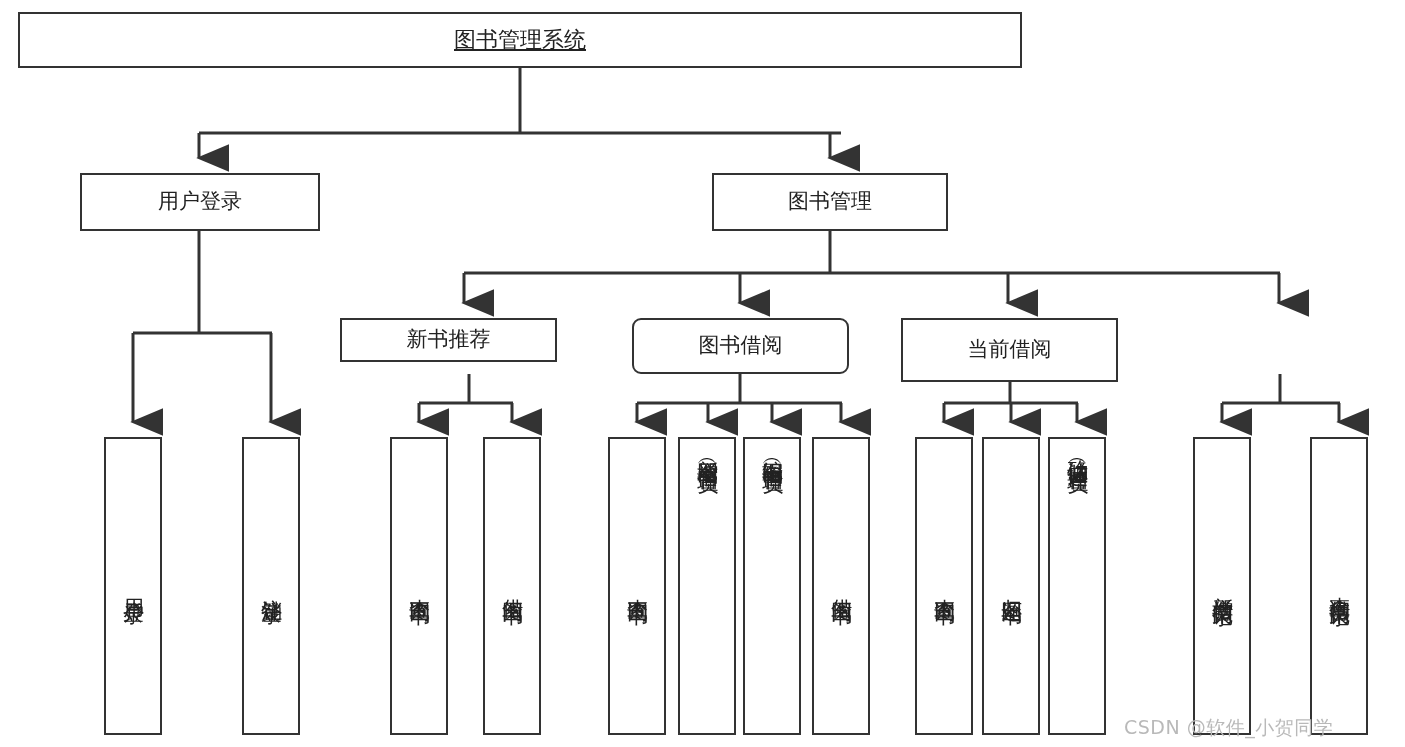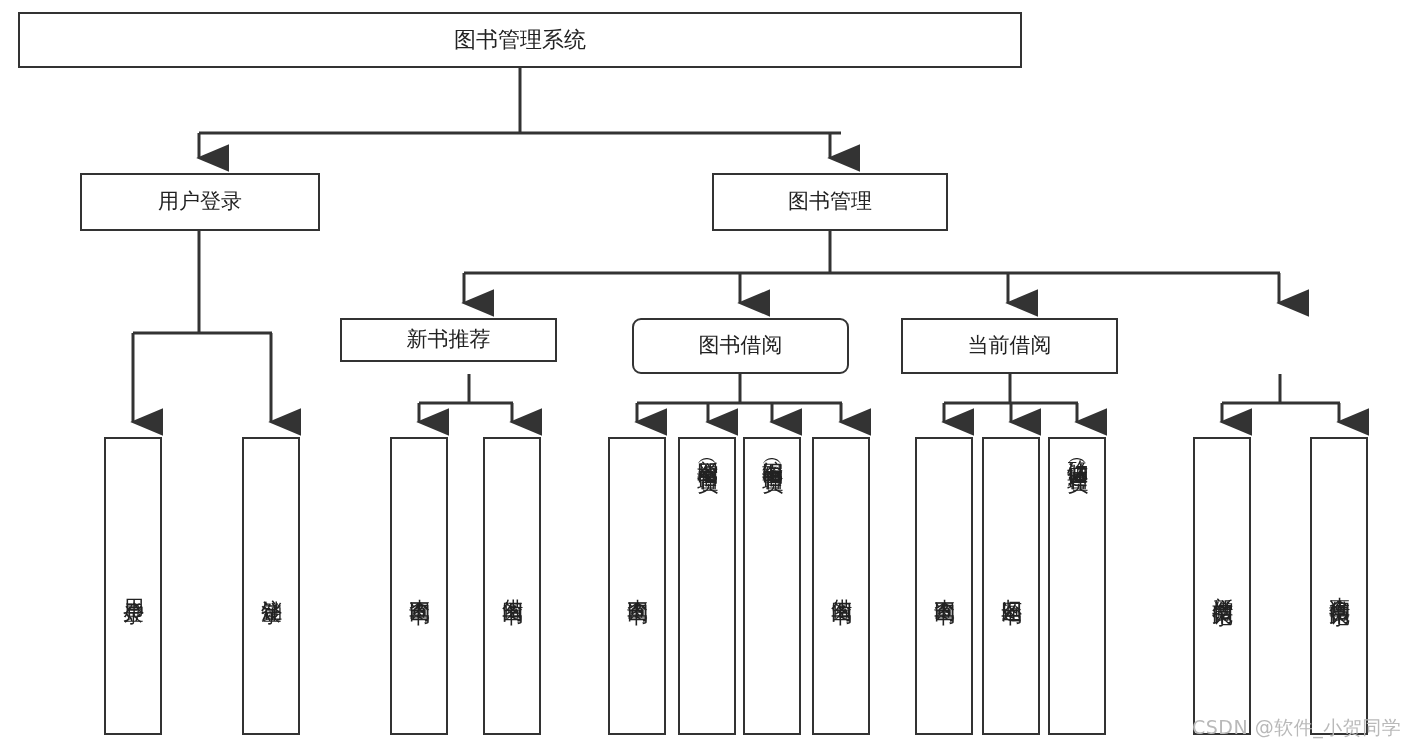--- a/index.html
+++ b/index.html
@@ -95,31 +95,31 @@
       <path d="M 1011 403 L 1011 422" marker-end="url(#arw)"></path>
       <path d="M 1077 403 L 1077 422" marker-end="url(#arw)"></path>
 
       <path d="M 1280 374 L 1280 403"></path>
       <path d="M 1222 403 L 1340 403"></path>
       <path d="M 1222 403 L 1222 422" marker-end="url(#arw)"></path>
       <path d="M 1339 403 L 1339 422" marker-end="url(#arw)"></path>
     </g>
   </svg>
 
-  <div class="node root" style="left:18px;top:12px;width:1004px;height:56px;">图书管理系统</div>
+  <div class="node root" style="left:18px;top:12px;width:1004px;height:56px;text-decoration:underline;">图书管理系统</div>
 
   <div class="node h" style="left:80px;top:173px;width:240px;height:58px;">用户登录</div>
 
   <div class="node h" style="left:712px;top:173px;width:236px;height:58px;">图书管理</div>
 
   <div class="node h" style="left:340px;top:318px;width:217px;height:44px;">新书推荐</div>
 
   <div class="node h" style="left:632px;top:318px;width:217px;height:56px;border-radius:9px;">图书借阅</div>
 
-  <div class="node h" style="left:901px;top:318px;width:217px;height:56px;">当前借阅</div>
+  <div class="node h" style="left:901px;top:318px;width:217px;height:64px;">当前借阅</div>
 
 
   <div class="node v" style="left:104px;top:437px;width:58px;height:298px;">用户登录</div>
 
   <div class="node v" style="left:242px;top:437px;width:58px;height:298px;">注销登录</div>
 
   <div class="node v" style="left:390px;top:437px;width:58px;height:298px;">查询图书</div>
 
   <div class="node v" style="left:483px;top:437px;width:58px;height:298px;">借阅图书</div>
 
@@ -134,15 +134,15 @@
   <div class="node v" style="left:915px;top:437px;width:58px;height:298px;">查询图书</div>
 
   <div class="node v" style="left:982px;top:437px;width:58px;height:298px;">归还图书</div>
 
   <div class="node v top" style="left:1048px;top:437px;width:58px;height:298px;">确认归还（管理员）</div>
 
   <div class="node v" style="left:1193px;top:437px;width:58px;height:298px;">新增借阅记录</div>
 
   <div class="node v" style="left:1310px;top:437px;width:58px;height:298px;">查询借阅记录</div>
 
-  <div class="watermark" style="left:1192px;top:715px;">CSDN @软件_小贺同学</div>
+  <div class="watermark" style="left:1124px;top:715px;">CSDN @软件_小贺同学</div>
 
 </div>
 
 </body></html>

